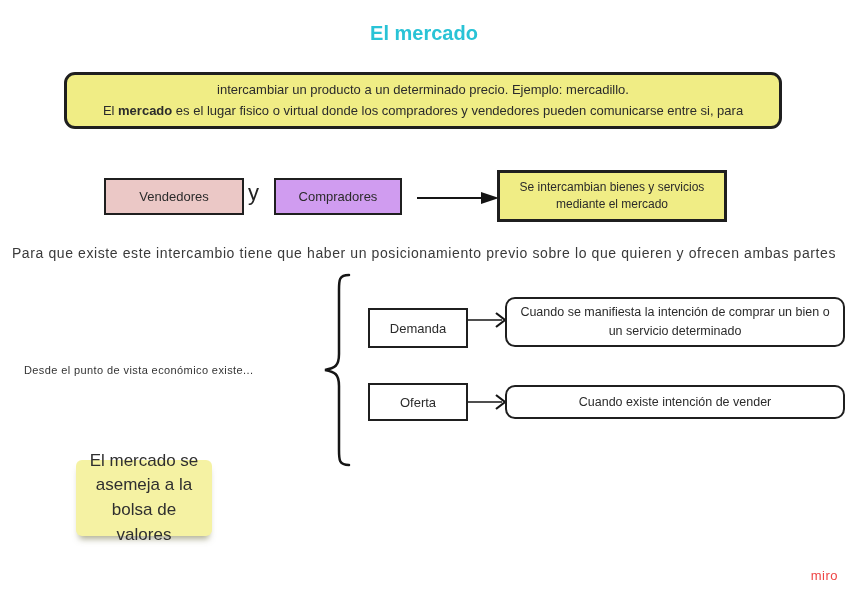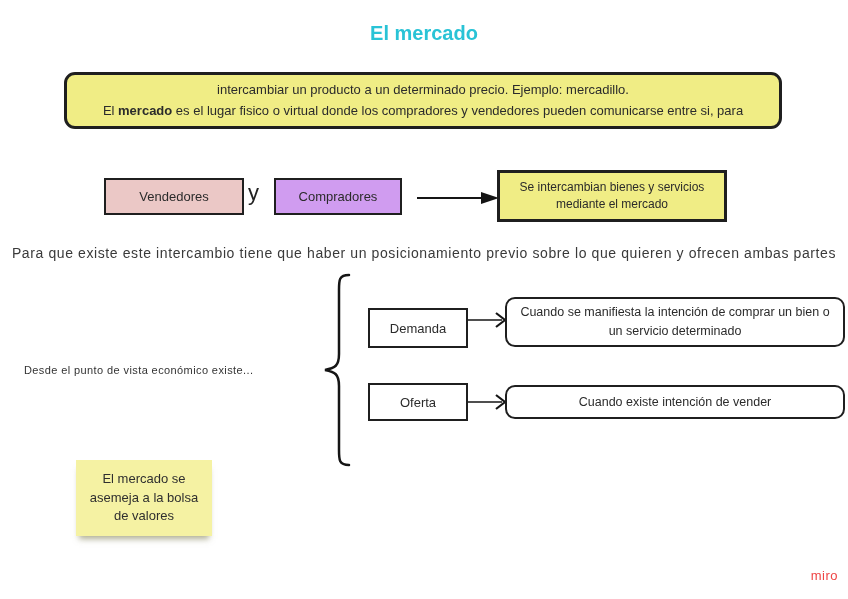--- a/index.html
+++ b/index.html
@@ -39,21 +39,21 @@
   .demanda{left:368px;top:308px;width:100px;height:40px;}
   .oferta{left:368px;top:383px;width:100px;height:38px;}
   .desc{border-radius:10px;font-size:12.5px;line-height:1.5;padding:2px 10px;}
   .desc-demanda{left:505px;top:297px;width:340px;height:50px;}
   .desc-oferta{left:505px;top:385px;width:340px;height:34px;}
   .sticky{
     position:absolute;left:76px;top:460px;width:136px;height:76px;box-sizing:border-box;
     background:var(--sticky_yellow,#f5f2a3);
     box-shadow:0 6px 6px -3px rgba(110,110,60,0.55);
     display:flex;align-items:center;justify-content:center;text-align:center;
-    font-size:13px;line-height:1.45;color:#2f2f2f;padding:12px 10px;
+    font-size:17px;line-height:1.45;color:#2f2f2f;padding:12px 10px;border-radius:6px;
   }
   .watermark{position:absolute;right:10px;bottom:16px;font-size:13px;color:#ef4444;letter-spacing:0.5px;}
   svg .stroke{stroke:#151515;fill:none;}
 </style>
 </head>
 <body>
 
 <div class="canvas">
 
   <h1 class="title">El mercado</h1>

